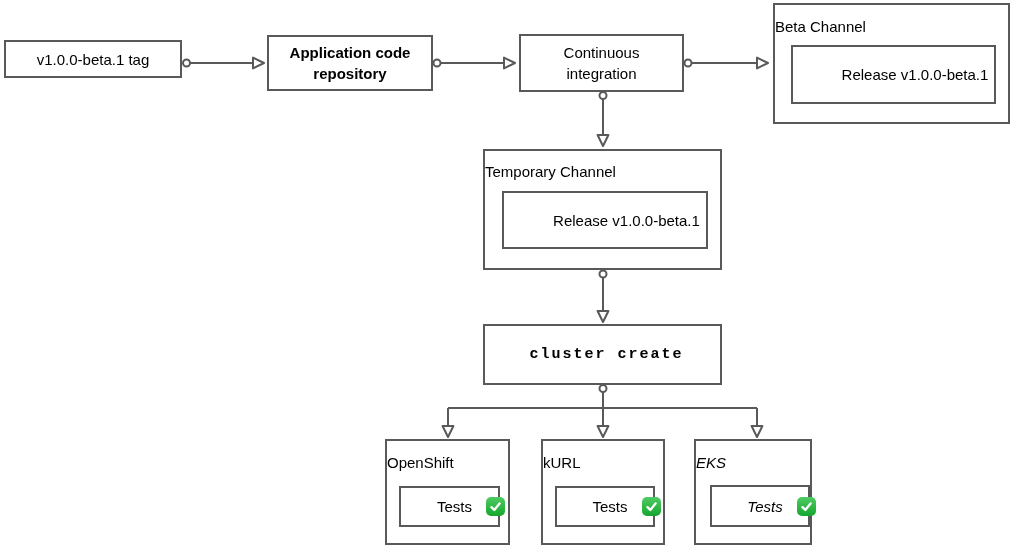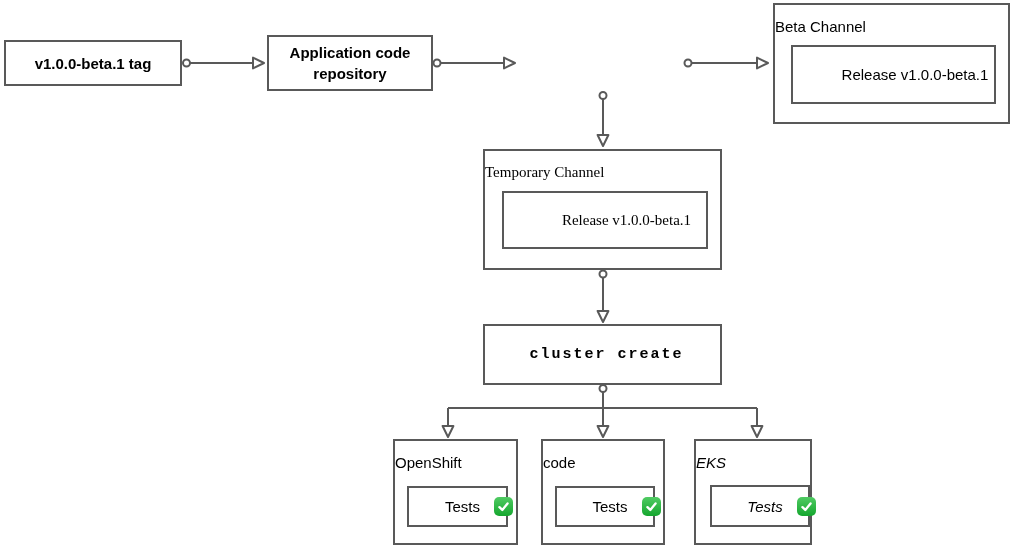--- a/index.html
+++ b/index.html
@@ -57,31 +57,31 @@
   .tests-box { gap: 14px; }
   .check-icon {
     width: 19px; height: 19px;
     border-radius: 5px;
     background: linear-gradient(180deg, var(--check-green-top), var(--check-green-bottom));
     display: inline-flex; align-items: center; justify-content: center;
     flex: 0 0 auto;
   }
 
   
-  .n-tag     { left: 4px;   top: 40px;  width: 178px; height: 46px; font-weight: bold; }
+  .n-tag     { left: 4px;   top: 40px;  width: 178px; height: 38px; }
   .n-repo    { left: 267px; top: 35px;  width: 166px; height: 56px; padding: 0 8px; font-weight: bold; }
   .n-ci      { left: 519px; top: 34px;  width: 165px; height: 58px; padding: 0 8px; }
   .n-beta    { left: 773px; top: 3px;   width: 237px; height: 121px; }
   .n-beta .container-title { top: 13px; }
   .n-beta .inner-box { left: 16px; top: 40px; width: 205px; height: 59px; }
-  .n-temp    { left: 483px; top: 149px; width: 239px; height: 121px; font-family: Liberation Serif, serif; }
+  .n-temp    { left: 483px; top: 149px; width: 239px; height: 121px; }
   .n-temp .container-title { top: 12px; }
   .n-temp .inner-box { left: 17px; top: 40px; width: 206px; height: 58px; }
   .n-cluster { left: 483px; top: 324px; width: 239px; height: 61px; }
-  .n-openshift { left: 385px; top: 439px; width: 125px; height: 106px; margin-left: 8px; }
+  .n-openshift { left: 385px; top: 439px; width: 125px; height: 106px; }
   .n-openshift .inner-box { left: 12px; top: 45px; width: 101px; height: 41px; }
   .n-kurl      { left: 541px; top: 439px; width: 124px; height: 106px; }
   .n-kurl .inner-box { left: 12px; top: 45px; width: 100px; height: 41px; }
   .n-eks       { left: 694px; top: 439px; width: 118px; height: 106px; font-style: italic; }
   .n-eks .inner-box { left: 14px; top: 44px; width: 100px; height: 42px; }
   .cluster-box .container-title { top: 13px; }
 </style>
 </head>
 <body>
 
@@ -123,20 +123,23 @@
   </svg>
 
   <div class="node leaf n-tag">
     <span class="label">v1.0.0-beta.1 tag</span>
   </div>
 
   <div class="node leaf n-repo">
     <span class="label">Application code repository</span>
   </div>
 
+  <div class="node leaf n-ci">
+    <span class="label">Continuous integration</span>
+  </div>
 
   <div class="node n-beta">
     <div class="container-title">Beta Channel</div>
     <div class="inner-box">
       <span class="label">Release v1.0.0-beta.1</span>
     </div>
   </div>
 
   <div class="node n-temp">
     <div class="container-title">Temporary Channel</div>
@@ -155,21 +158,21 @@
       <span class="label">Tests</span>
       <span class="check-icon">
         <svg width="15" height="15" viewBox="0 0 20 20">
             <path d="M4.6 10.9 L8.4 14.6 L15.4 6" fill="none" stroke="var(--check-mark)" stroke-width="3.1" stroke-linecap="round" stroke-linejoin="round"></path>
           </svg>
       </span>
     </div>
   </div>
 
   <div class="node cluster-box n-kurl">
-    <div class="container-title">code</div>
+    <div class="container-title">kURL</div>
     <div class="inner-box tests-box">
       <span class="label">Tests</span>
       <span class="check-icon">
         <svg width="15" height="15" viewBox="0 0 20 20">
             <path d="M4.6 10.9 L8.4 14.6 L15.4 6" fill="none" stroke="var(--check-mark)" stroke-width="3.1" stroke-linecap="round" stroke-linejoin="round"></path>
           </svg>
       </span>
     </div>
   </div>
 

